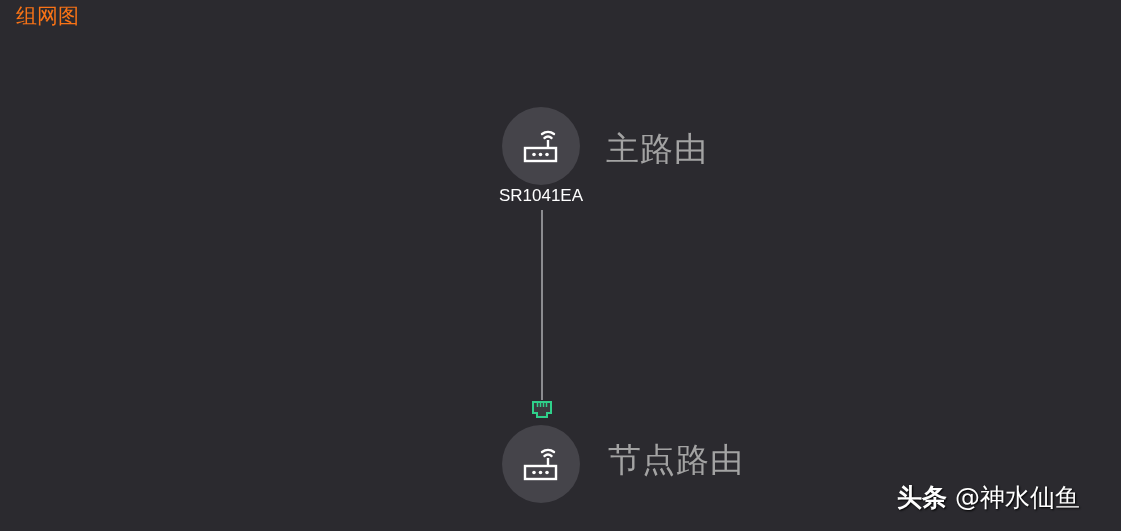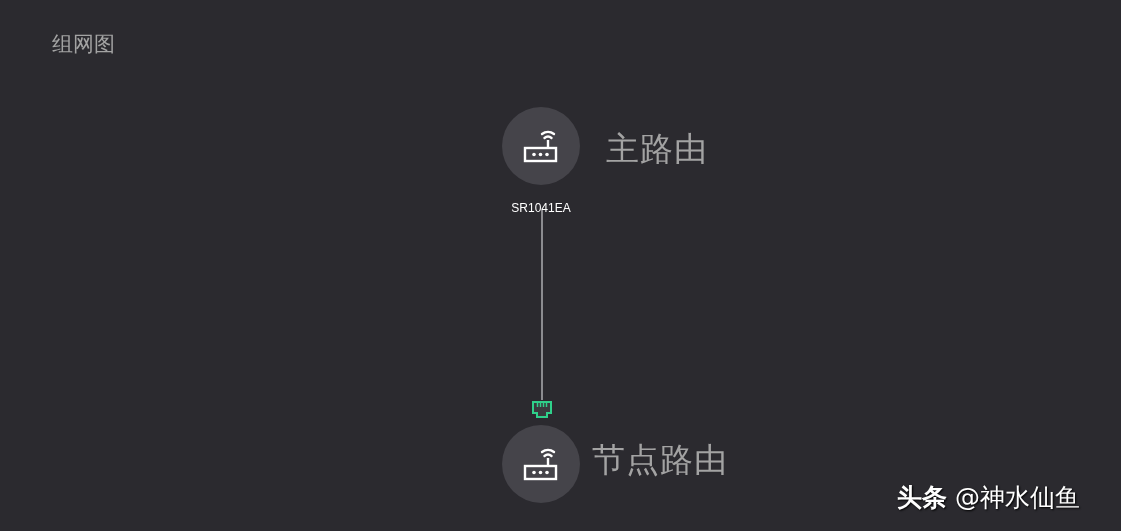--- a/index.html
+++ b/index.html
@@ -10,48 +10,47 @@
       width: 1121px;
       height: 531px;
       background: #2b2a2f;
       position: relative;
       overflow: hidden;
       font-family: "DejaVu Sans", "Liberation Sans", sans-serif;
     }
     .page-title {
       position: absolute;
       left: 16px;
-      top: 30px;
-      color: #a3a3a3;
+      top: 2px;
+      color: #f97316;
       font-size: 21px;
       line-height: 28px;
       letter-spacing: 0px;
-      margin-left: 36px;
     }
     .node {
       position: absolute;
       width: 78px;
       height: 78px;
       border-radius: 50%;
       background: #45444a;
       display: flex;
       align-items: center;
       justify-content: center;
     }
     .node svg { display: block; }
     .node-main { left: 502px; top: 107px; }
     .node-sub { left: 502px; top: 425px; }
     .node-label {
       position: absolute;
       left: 482px;
       width: 118px;
-      top: 197px;
+      top: 185px;
       text-align: center;
       color: #ffffff;
-      font-size: 12px;
+      font-size: 17px;
       line-height: 22px;
       font-family: "Liberation Sans", "DejaVu Sans", sans-serif;
     }
     .link-line {
       position: absolute;
       left: 541px;
       top: 210px;
       width: 1.5px;
       height: 190px;
       background: #8c8c90;
@@ -64,21 +63,21 @@
       height: 20px;
     }
     .annot {
       position: absolute;
       color: #a3a3a3;
       font-size: 33px;
       line-height: 40px;
       letter-spacing: 1px;
     }
     .annot-main { left: 606px; top: 129px; }
-    .annot-sub { left: 592px; top: 440px; }
+    .annot-sub { left: 608px; top: 440px; }
     .watermark {
       position: absolute;
       left: 897px;
       top: 482px;
       color: #ffffff;
       font-size: 25px;
       line-height: 32px;
       text-shadow: 1px 1px 2px #000000;
       white-space: nowrap;
     }

